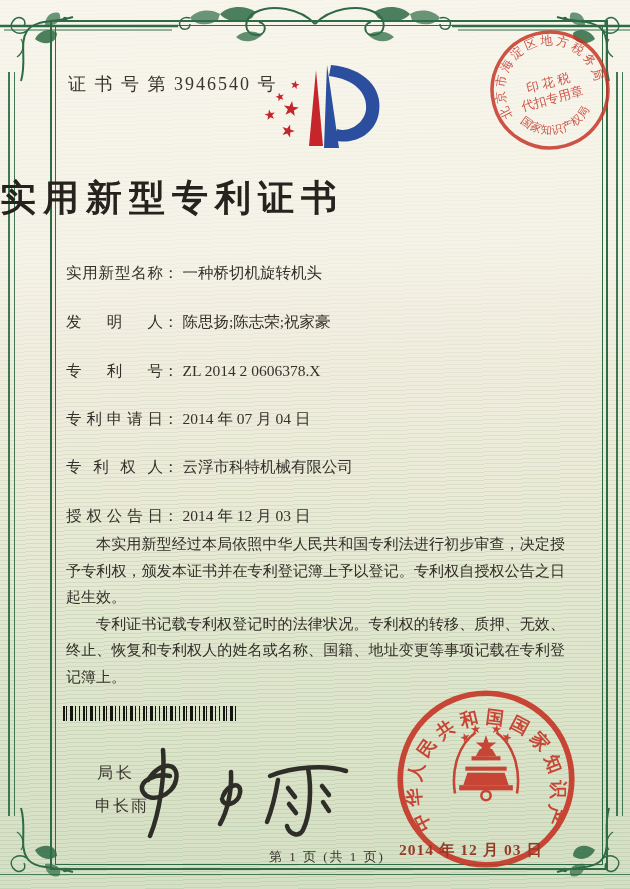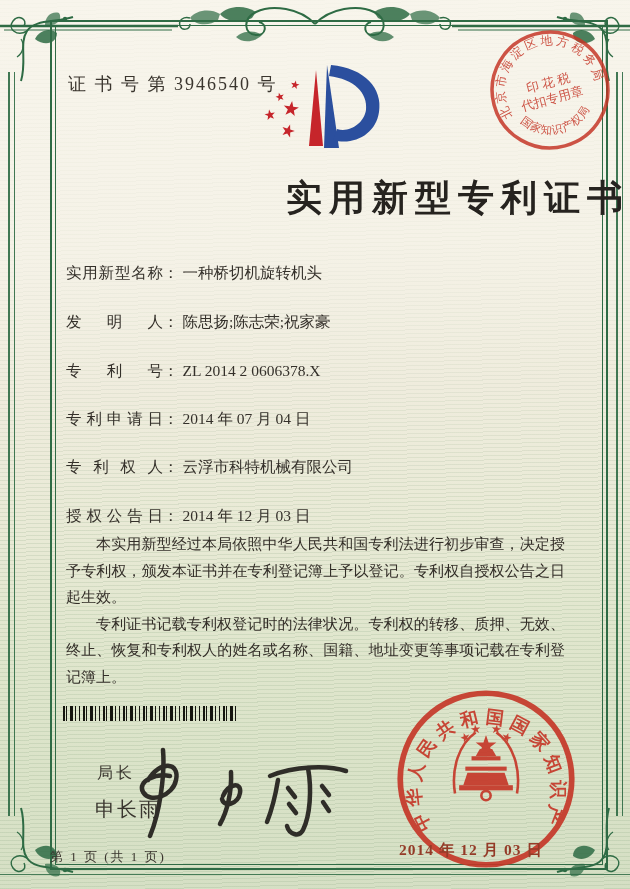--- a/index.html
+++ b/index.html
@@ -20,36 +20,36 @@
   .edge-right{left:616px;}
   .edge-b{position:absolute;left:0;right:0;top:874px;height:3px;border-top:1.5px solid #2e6b44;opacity:.85;}
   .corner{position:absolute;width:78px;height:78px;}
   .corner-bl{left:7px;top:802px;}
   .corner-br{left:545px;top:802px;transform:scaleX(-1);}
   .corner-tl{left:7px;top:9px;transform:scaleY(-1);}
   .corner-tr{left:545px;top:9px;transform:scale(-1,-1);}
   .inner-frame{position:absolute;left:50px;top:20px;width:554px;height:846px;
     border:2px solid #2f6b45;outline:1px solid #2f6b45;outline-offset:-6px;}
   .cert-number{position:absolute;left:68px;top:72px;font-size:18px;letter-spacing:2px;color:#3a352e;}
-  .title{position:absolute;left:0;right:0;top:174px;text-align:right;font-size:36px;font-weight:bold;letter-spacing:7px;color:#26231f;}
+  .title{position:absolute;left:0;right:0;top:174px;text-align:left;font-size:36px;font-weight:bold;letter-spacing:7px;color:#26231f;}
   .field{position:absolute;left:66px;font-size:15.5px;color:#34302a;white-space:nowrap;}
   .flabel{display:inline-block;width:97px;text-align:justify;text-align-last:justify;}
   .fcolon{display:inline-block;margin-right:4px;}
   .f0{top:263px;}.f1{top:312px;}.f2{top:361px;}.f3{top:409px;}.f4{top:457px;}.f5{top:506px;}
   .paras{position:absolute;left:66px;top:531px;width:499px;}
   .para{margin:0;font-size:15px;line-height:26.5px;text-indent:2em;text-align:justify;color:#322d27;}
   .barcode{position:absolute;left:63px;top:706px;width:174px;height:15px;background:
     repeating-linear-gradient(90deg,#15150f 0 2px,rgba(0,0,0,0) 2px 3px,#15150f 3px 4px,rgba(0,0,0,0) 4px 7px,#15150f 7px 10px,rgba(0,0,0,0) 10px 12px,#15150f 12px 13px,rgba(0,0,0,0) 13px 16px,#15150f 16px 17px,rgba(0,0,0,0) 17px 20px);}
   .signer-title{position:absolute;left:97px;top:763px;font-size:16px;letter-spacing:3px;font-family:"Liberation Sans","DejaVu Sans",sans-serif;color:#3a362f;text-align:center;}
-  .signer-name{position:absolute;left:95px;top:796px;font-size:20px;letter-spacing:2px;font-family:"Liberation Sans","DejaVu Sans",sans-serif;color:#3a362f;}
+  .signer-name{position:absolute;left:95px;top:796px;font-size:16px;letter-spacing:2px;font-family:"Liberation Sans","DejaVu Sans",sans-serif;color:#3a362f;}
   .signature-svg{position:absolute;left:118px;top:740px;width:255px;height:108px;}
   .tax-seal{position:absolute;left:484px;top:24px;width:132px;height:132px;transform:rotate(-15deg);opacity:.84;}
   .authority-seal{position:absolute;left:393px;top:686px;width:186px;height:186px;opacity:.9;}
   .issue-date{position:absolute;left:399px;top:840px;font-size:15.5px;letter-spacing:1px;color:#943b28;font-weight:bold;}
-  .page-footer{position:absolute;left:50px;top:848px;width:554px;text-align:left;font-size:13px;letter-spacing:2px;color:#3a352e;}
+  .page-footer{position:absolute;left:50px;top:848px;width:554px;text-align:center;font-size:13px;letter-spacing:2px;color:#3a352e;}
   .logo{position:absolute;left:246px;top:52px;width:140px;height:112px;}
   .seal-red{fill:#c53526;}
   .seal-text{fill:#c53526;font-family:"Liberation Serif","DejaVu Serif",serif;}
 </style>
 </head>
 <body>
 
 <div class="cert">
   <div class="guilloche"></div>
 

